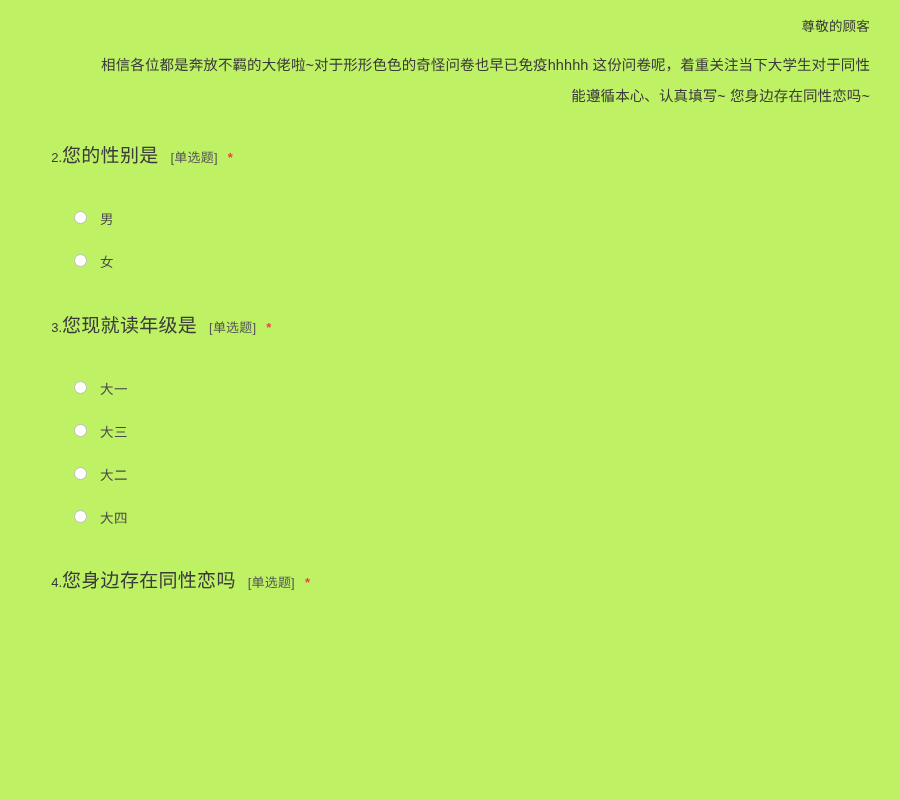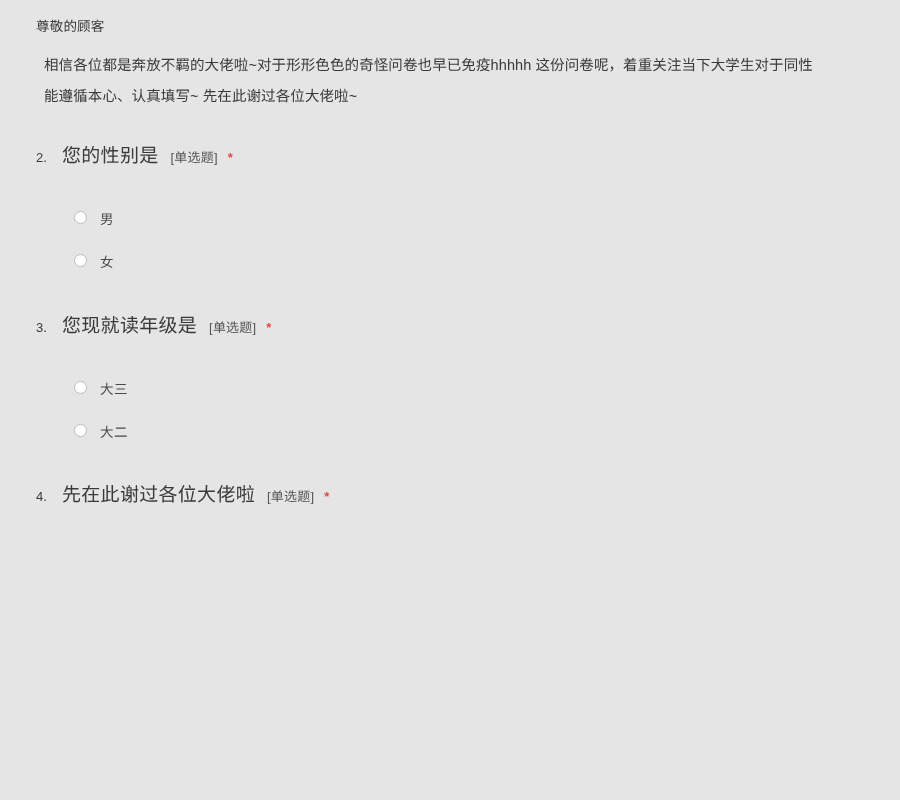--- a/index.html
+++ b/index.html
@@ -14,37 +14,38 @@
     color: #333333;
     overflow: hidden;
     position: relative;
   }
   .page {
     width: 900px;
     height: 800px;
     box-sizing: border-box;
     padding: 0;
     position: relative;
-    background: #e5e5e5;
+    background: #bef264;
+    text-align: right;
   }
   .intro {
     padding: 16px 30px 0 36px;
   }
   .intro-salutation {
     font-size: 13.5px;
     color: #3a3a3a;
     line-height: 22px;
     margin: 0 0 12px 0;
     letter-spacing: 0.2px;
   }
   .intro-body {
     font-size: 14.5px;
     color: #3a3a3a;
     line-height: 31px;
-    margin: 8px;
+    margin: 0;
     white-space: nowrap;
     letter-spacing: 0.1px;
   }
   .intro-body .line2 {
     white-space: normal;
   }
   .questions {
     margin-top: 34px;
   }
   .question {
@@ -111,21 +112,21 @@
 </style>
 </head>
 <body>
 
 <div class="page">
 
   <div class="intro">
     <p class="intro-salutation">尊敬的顾客</p>
     <p class="intro-body">
       <span> 相信各位都是奔放不羁的大佬啦~对于形形色色的奇怪问卷也早已免疫hhhhh    这份问卷呢，着重关注当下大学生对于同性</span><br>
-      <span class="line2">能遵循本心、认真填写~ 先在此谢过各位大佬啦~</span>
+      <span class="line2">能遵循本心、认真填写~ 您身边存在同性恋吗~</span>
     </p>
   </div>
 
   <div class="questions">
 
     <div class="question">
       <div class="q-head">
         <span class="q-index">2.</span>
         <span class="q-title">您的性别是</span>
         <span class="q-type">[单选题]</span>
@@ -148,35 +149,43 @@
     <div class="question">
       <div class="q-head">
         <span class="q-index">3.</span>
         <span class="q-title">您现就读年级是</span>
         <span class="q-type">[单选题]</span>
         <span class="q-required">*</span>
       </div>
       <div class="options">
         <div class="option">
           <span class="radio"></span>
+          <span class="option-label">大一</span>
+        </div>
+        <div class="option">
+          <span class="radio"></span>
           <span class="option-label">大三</span>
         </div>
         <div class="option">
           <span class="radio"></span>
           <span class="option-label">大二</span>
+        </div>
+        <div class="option">
+          <span class="radio"></span>
+          <span class="option-label">大四</span>
         </div>
       </div>
     </div>
 
     <div class="gap-3"></div>
 
     <div class="question">
       <div class="q-head">
         <span class="q-index">4.</span>
-        <span class="q-title">先在此谢过各位大佬啦</span>
+        <span class="q-title">您身边存在同性恋吗</span>
         <span class="q-type">[单选题]</span>
         <span class="q-required">*</span>
       </div>
       <div class="options">
       </div>
     </div>
 
   </div>
 </div>
 

